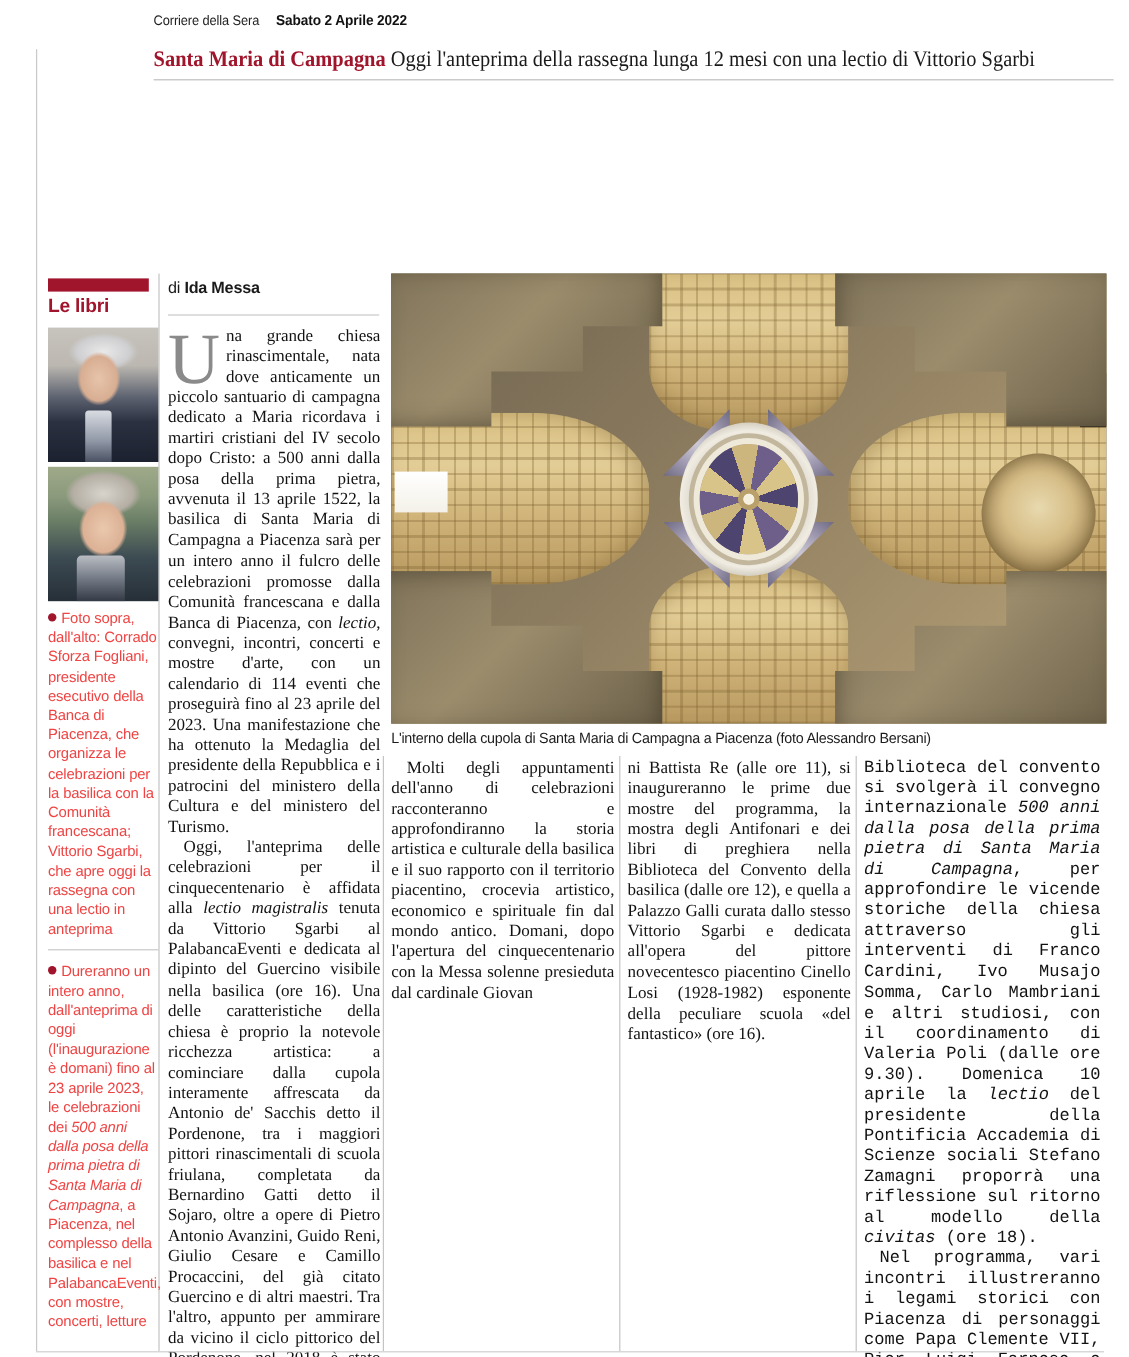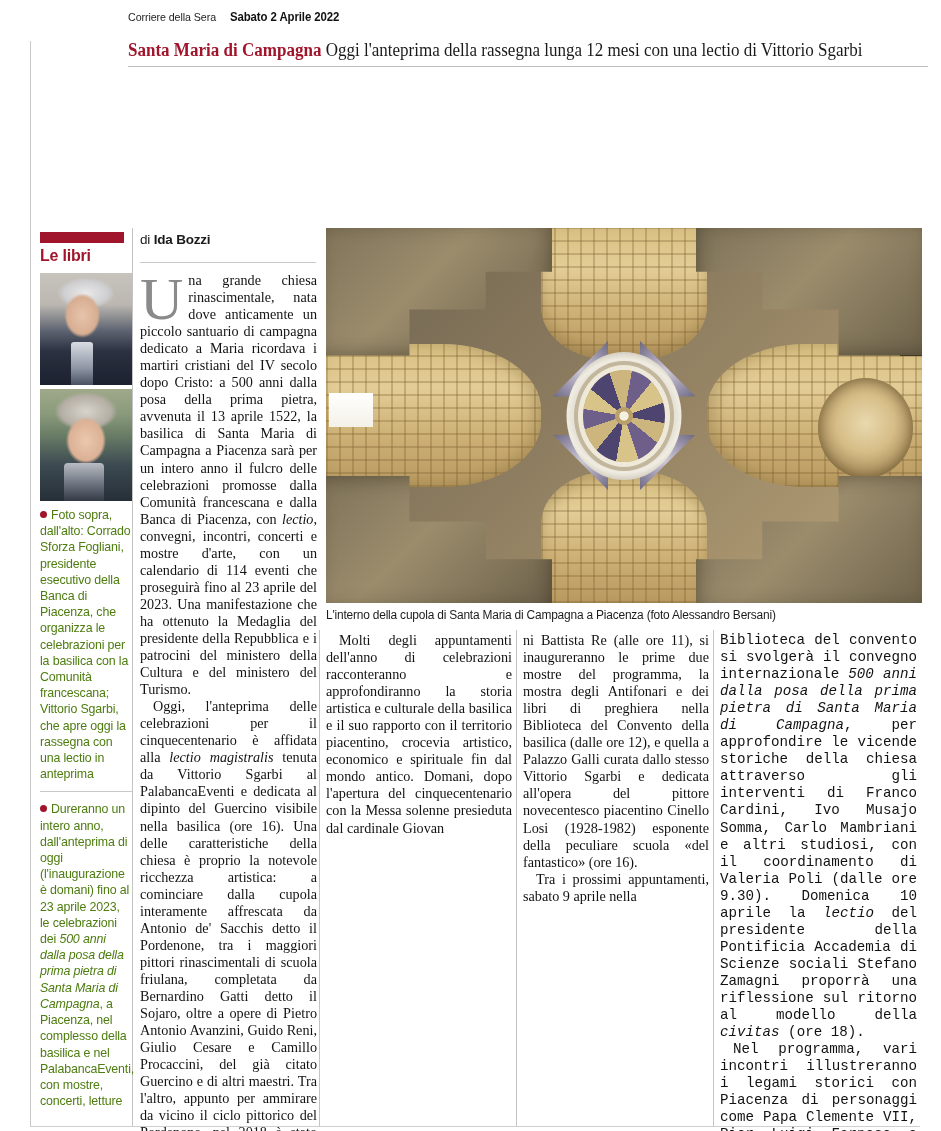--- a/index.html
+++ b/index.html
@@ -138,21 +138,21 @@
     content: "";
     position: absolute; left: 26%; top: 66%;
     width: 44%; height: 34%;
     background: linear-gradient(180deg,#b9bcc2 0%, #6d7480 55%, #333a46 100%);
     border-radius: 4px 4px 0 0;
   }
   .sidebar-note {
     font-family: "Liberation Sans", "DejaVu Sans", sans-serif;
     font-size: 12.4px;
     line-height: 16.2px;
-    color: #4d7c0f;
+    color: #ef4444;
     letter-spacing: -0.15px;
     margin-top: 6px;
   }
   .bullet {
     display: inline-block;
     width: 7px; height: 7px;
     border-radius: 50%;
     background: #a0152b;
     margin-right: 4px;
     vertical-align: 1px;
@@ -371,21 +371,21 @@
     </div>
 
     <div class="sidebar-sep"></div>
 
     <div class="sidebar-note">
       <span class="bullet"></span><span>Dureranno un intero anno, dall'anteprima di oggi (l'inaugurazione è domani) fino al 23 aprile 2023, le celebrazioni dei <i class="sb-italic">500 anni dalla posa della prima pietra di Santa Maria di Campagna</i>, a Piacenza, nel complesso della basilica e nel PalabancaEventi, con mostre, concerti, letture</span>
     </div>
   </aside>
 
   <div class="byline">
-    <span>di </span><b>Ida Bozzi</b>
+    <span>di </span><b>Ida Messa</b>
   </div>
   <div class="byline-rule"></div>
 
   <figure class="main-photo" style="margin:0;">
     <div class="dome">
       <div class="vault vault-n"></div>
       <div class="vault vault-s"></div>
       <div class="vault vault-w"></div>
       <div class="vault vault-e"></div>
       <div class="side-dome"></div>
@@ -409,21 +409,20 @@
     <p class="first"><span class="dropcap">U</span><span>na grande chiesa rinascimentale, nata dove anticamente un piccolo santuario di campagna dedicato a Maria ricordava i martiri cristiani del IV secolo dopo Cristo: a 500 anni dalla posa della prima pietra, avvenuta il 13 aprile 1522, la basilica di Santa Maria di Campagna a Piacenza sarà per un intero anno il fulcro delle celebrazioni promosse dalla Comunità francescana e dalla Banca di Piacenza, con </span><i>lectio</i><span>, convegni, incontri, concerti e mostre d'arte, con un calendario di 114 eventi che proseguirà fino al 23 aprile del 2023. Una manifestazione che ha ottenuto la Medaglia del presidente della Repubblica e i patrocini del ministero della Cultura e del ministero del Turismo.</span></p>
     <p><span>Oggi, l'anteprima delle celebrazioni per il cinquecentenario è affidata alla </span><i>lectio magistralis</i><span> tenuta da Vittorio Sgarbi al PalabancaEventi e dedicata al dipinto del Guercino visibile nella basilica (ore 16). Una delle caratteristiche della chiesa è proprio la notevole ricchezza artistica: a cominciare dalla cupola interamente affrescata da Antonio de' Sacchis detto il Pordenone, tra i maggiori pittori rinascimentali di scuola friulana, completata da Bernardino Gatti detto il Sojaro, oltre a opere di Pietro Antonio Avanzini, Guido Reni, Giulio Cesare e Camillo Procaccini, del già citato Guercino e di altri maestri. Tra l'altro, appunto per ammirare da vicino il ciclo pittorico del Pordenone, nel 2018 è stato realizzato, sempre grazie alla Banca di Piacenza guidata dal presidente esecutivo Corrado Sforza Fogliani, un percorso che consente al pubblico di raggiungere la galleria interna della cupola, la </span></p>
   </div>
 
   <div class="col" id="col2">
     <p>Molti degli appuntamenti dell'anno di celebrazioni racconteranno e approfondiranno la storia artistica e culturale della basilica e il suo rapporto con il territorio piacentino, crocevia artistico, economico e spirituale fin dal mondo antico. Domani, dopo l'apertura del cinquecentenario con la Messa solenne presieduta dal cardinale Giovan</p>
   </div>
 
   <div class="col" id="col3">
     <p class="first">ni Battista Re (alle ore 11), si inaugureranno le prime due mostre del programma, la mostra degli Antifonari e dei libri di preghiera nella Biblioteca del Convento della basilica (dalle ore 12), e quella a Palazzo Galli curata dallo stesso Vittorio Sgarbi e dedicata all'opera del pittore novecentesco piacentino Cinello Losi (1928-1982) esponente della peculiare scuola «del fantastico» (ore 16).</p>
-    <p>Tra i prossimi appuntamenti, sabato 9 aprile nella</p>
   </div>
 
   <div class="col" id="col4">
     <p class="first"><span>Biblioteca del convento si svolgerà il convegno internazionale </span><i>500 anni dalla posa della prima pietra di Santa Maria di Campagna</i><span>, per approfondire le vicende storiche della chiesa attraverso gli interventi di Franco Cardini, Ivo Musajo Somma, Carlo Mambriani e altri studiosi, con il coordinamento di Valeria Poli (dalle ore 9.30). Domenica 10 aprile la </span><i>lectio</i><span> del presidente della Pontificia Accademia di Scienze sociali Stefano Zamagni proporrà una riflessione sul ritorno al modello della </span><i>civitas</i><span> (ore 18).</span></p>
     <p>Nel programma, vari incontri illustreranno i legami storici con Piacenza di personaggi come Papa Clemente VII, Pier Luigi Farnese e Dante. Al poeta sarà dedicata una settimana dal 2 maggio: tra gli eventi l'intervento di Massimo Cacciari e la lettura di Massimiliano Finazzer Flory (il 7 maggio) e gli approfondimenti con Roberto Laurenzano (il primo è il 9 maggio).</p>
   </div>
 
   <div class="bottom-rule"></div>
 </div>
 

